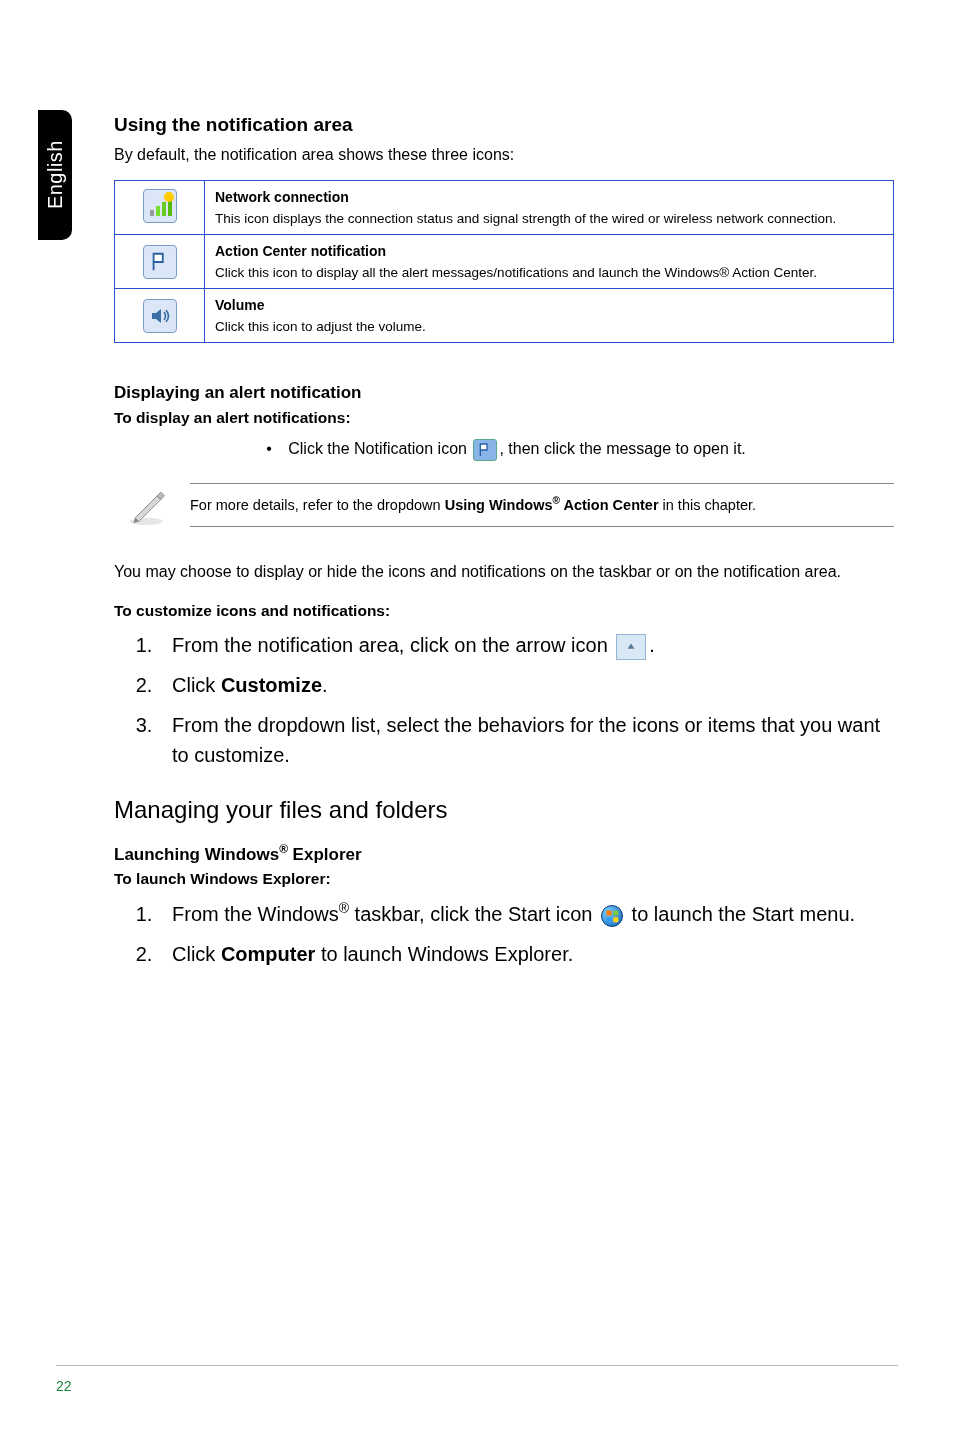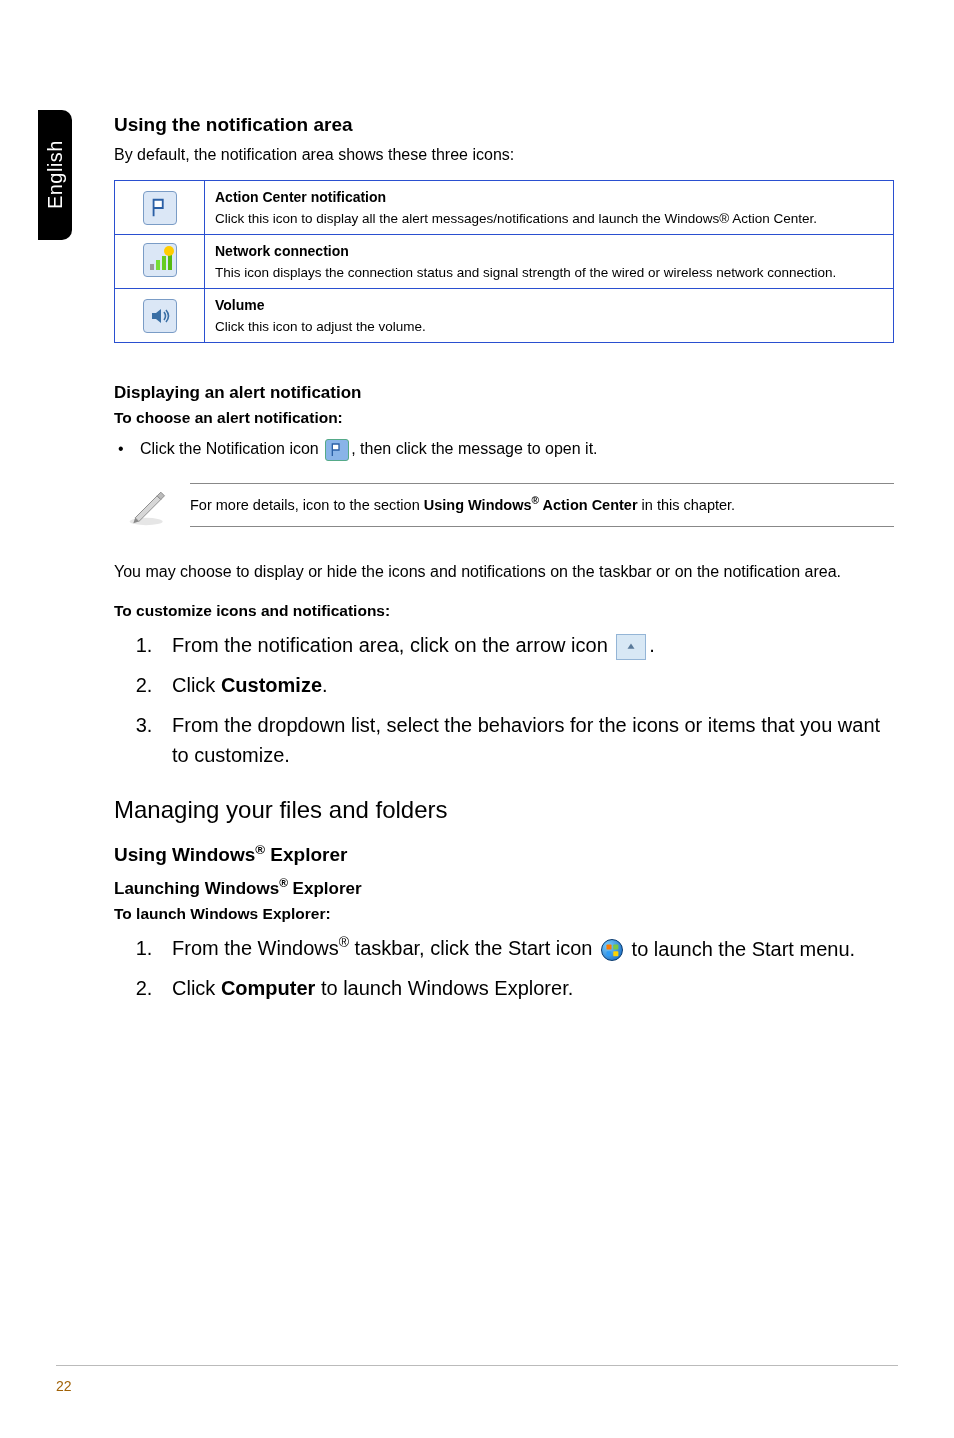--- a/index.html
+++ b/index.html
@@ -71,21 +71,21 @@
   .net-ic .b4{left:24px;height:18px;background:#5b1;}
   .net-ic .sun{position:absolute; right:2px; top:2px; width:10px;height:10px;background:#fc0;border-radius:50%;}
   .vol-ic {
     display:inline-flex; width:34px; height:34px; background:#dbe7f6; border:1px solid #7a9cc6; border-radius:4px; align-items:center; justify-content:center;
   }
   .vol-ic svg{width:24px;height:24px;}
   h4.sub { font-size: 17px; font-weight: bold; margin-top: 10px; margin-bottom: 6px;}
   .bold15 { font-size: 15.5px; font-weight: bold; margin-bottom: 10px; margin-top:4px;}
   ul.bul { list-style: none; padding-left: 26px; font-size: 16px; }
   ul.bul li::before { content:"•"; position:absolute; margin-left:-22px; }
-  ul.bul li { margin-bottom: 8px; line-height:1.5;}
+  ul.bul li { margin-bottom: 8px; line-height:1.5;text-align:center;}
   .inline-flag {
     display:inline-flex; vertical-align:middle; width:24px;height:22px;background:#89b4e8;border:1px solid #5a8;border-radius:3px;align-items:center;justify-content:center; margin:0 2px;
   }
   .inline-flag svg{width:16px;height:16px;}
   .note-block { display:flex; align-items:flex-start; gap:20px; margin:22px 0 30px 12px; }
   .pencil-ic { width:44px; flex:0 0 44px; }
   .pencil-ic svg{width:44px;height:44px;}
   .note-text { flex:1; font-size:14.5px; border-top:1px solid #888; border-bottom:1px solid #888; padding:10px 0; line-height:1.4;}
   .arrow-ic {
     display:inline-flex; vertical-align:middle; width:30px;height:26px;background:#d8e8f5;border:1px solid #94b5d6;align-items:center;justify-content:center; margin:0 3px;
@@ -95,101 +95,101 @@
   ol.num li { padding-left:14px; margin-bottom:10px; line-height:1.5;}
   h2.big { font-size:24px; font-weight:normal; margin:26px 0 18px 0;}
   .sup{font-size:0.7em; vertical-align:super;}
   .start-ic{
     display:inline-flex; vertical-align:middle; width:22px;height:22px; background:radial-gradient(circle at 30% 30%, #7bd0ff, #0a5dbb); border-radius:50%; border:1px solid #06396f; position:relative; margin:0 3px;
   }
   .start-ic::before{
     content:""; position:absolute; left:4px; top:4px; width:6px;height:6px; background:#ff7a00; border-radius:1px; box-shadow: 8px 0 0 #7ac943, 0 8px 0 #2e9df7, 8px 8px 0 #ffd400;
     transform:scale(0.85);
   }
-  .pagenum { position:absolute; left:56px; bottom:44px; font-size:14px; color:#a16207;}
+  .pagenum { position:absolute; left:56px; bottom:44px; font-size:14px; color:#15803d;}
   .hr-bottom { position:absolute; left:56px; right:56px; bottom:72px; border-top:1px solid #bbb;}
 </style>
 </head>
 <body>
 
 <div class="sidetab">
   <span>English</span>
 </div>
 
 <div class="content">
 
   <h3 class="section">Using the notification area</h3>
   <p class="body">By default, the notification area shows these three icons:</p>
 
   <table class="icons">
     <tbody>
         <tr>
+      <td class="iconcell">
+        <span class="net-ic">
+          <span class="bar b1"></span><span class="bar b2"></span><span class="bar b3"></span><span class="bar b4"></span><span class="sun"></span>
+        </span>
+      </td>
+      <td>
+        <span class="title">Network connection</span>
+        <span>This icon displays the connection status and signal strength of the wired or wireless network connection.</span>
+      </td>
+    </tr>
+    <tr>
       <td class="iconcell">
         <span class="flag-ic">
           <svg viewBox="0 0 24 24">
                 <path d="M5 3 H15 V12 H5 Z M5 3 V21" fill="#fff" stroke="#2a5fa5" stroke-width="2"></path>
               </svg>
         </span>
       </td>
       <td>
         <span class="title">Action Center notification</span>
         <span>Click this icon to display all the alert messages/notifications and launch the Windows® Action Center.</span>
-      </td>
-    </tr>
-    <tr>
-      <td class="iconcell">
-        <span class="net-ic">
-          <span class="bar b1"></span><span class="bar b2"></span><span class="bar b3"></span><span class="bar b4"></span><span class="sun"></span>
-        </span>
-      </td>
-      <td>
-        <span class="title">Network connection</span>
-        <span>This icon displays the connection status and signal strength of the wired or wireless network connection.</span>
       </td>
     </tr>
     <tr>
       <td class="iconcell">
         <span class="vol-ic">
           <svg viewBox="0 0 24 24">
                 <path d="M4 9 H8 L13 5 V19 L8 15 H4 Z" fill="#3a6fa5"></path>
                 <path d="M16 8 Q19 12 16 16 M18 6 Q23 12 18 18" fill="none" stroke="#3a6fa5" stroke-width="1.6"></path>
               </svg>
         </span>
       </td>
       <td>
         <span class="title">Volume</span>
         <span>Click this icon to adjust the volume.</span>
       </td>
     </tr>
   </tbody>
     </table>
 
   <h4 class="sub">Displaying an alert notification</h4>
-  <p class="bold15">To choose an alert notification:</p>
+  <p class="bold15">To display an alert notifications:</p>
   <ul class="bul">
     <li>
       <span>Click the Notification icon </span><span class="inline-flag">
           <svg viewBox="0 0 24 24">
             <path d="M5 3 H15 V12 H5 Z M5 3 V21" fill="#fff" stroke="#2a5fa5" stroke-width="2"></path>
           </svg>
         </span><span>, then click the message to open it.</span>
     </li>
   </ul>
 
   <div class="note-block">
     <div class="pencil-ic">
       <svg viewBox="0 0 48 48">
           <ellipse cx="22" cy="42" rx="18" ry="4" fill="#e6e6e6"></ellipse>
           <path d="M10 38 L34 14 L38 18 L14 42 Z" fill="#d7d7d7" stroke="#888" stroke-width="1"></path>
           <path d="M34 14 L38 10 L42 14 L38 18 Z" fill="#bbb" stroke="#888"></path>
           <path d="M10 38 L8 44 L14 42 Z" fill="#888"></path>
         </svg>
     </div>
     <div class="note-text">
-      <span>For more details, icon to the section </span><b>Using Windows<span class="sup">®</span> Action Center</b><span> in this chapter.</span>
+      <span>For more details, refer to the dropdown </span><b>Using Windows<span class="sup">®</span> Action Center</b><span> in this chapter.</span>
     </div>
   </div>
 
   <p class="body">You may choose to display or hide the icons and notifications on the taskbar or on the notification area.</p>
 
   <p class="bold15" style="margin-top:18px;">To customize icons and notifications:</p>
   <ol class="num">
     <li>
       <span>From the notification area, click on the arrow icon </span><span class="arrow-ic">
           <svg viewBox="0 0 16 16">
@@ -198,21 +198,20 @@
         </span><span>.</span>
     </li>
     <li>
       <span>Click </span><b>Customize</b><span>.</span>
     </li>
     <li>From the dropdown list, select the behaviors for the icons or items that you want to customize.</li>
   </ol>
 
   <h2 class="big">Managing your files and folders</h2>
 
-  <h3 class="section">Using Windows<span class="sup">®</span> Explorer</h3>
 
   <h4 class="sub">Launching Windows<span class="sup">®</span> Explorer</h4>
   <p class="bold15">To launch Windows Explorer:</p>
   <ol class="num">
     <li>
       <span>From the Windows<span class="sup">®</span> taskbar, click the Start icon </span><span class="start-ic"></span><span> to launch the Start menu.</span>
     </li>
     <li>
       <span>Click </span><b>Computer</b><span> to launch Windows Explorer.</span>
     </li>

